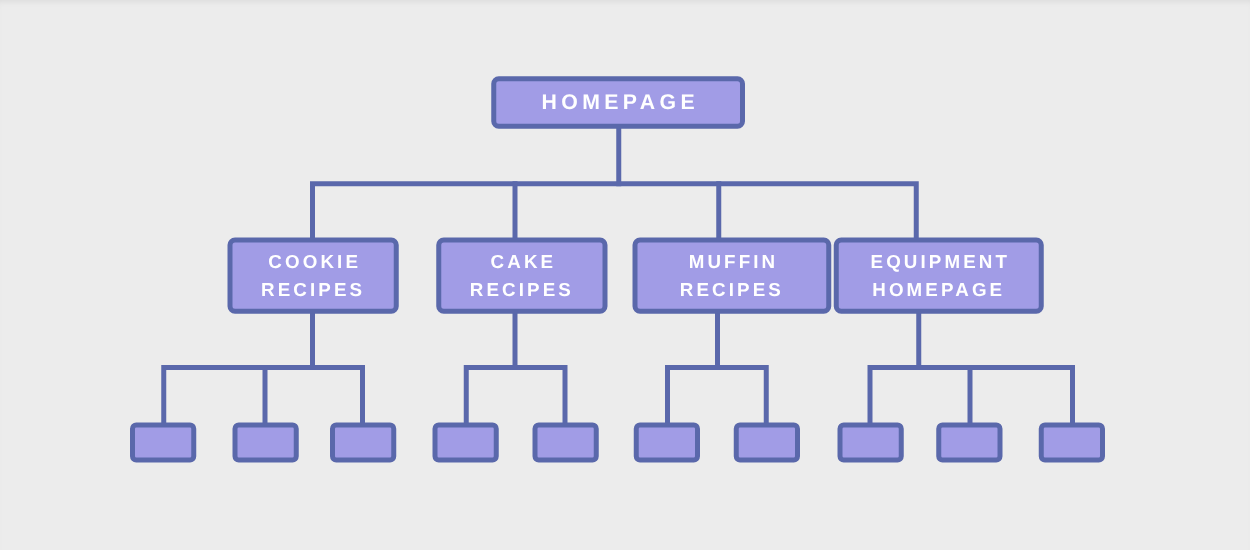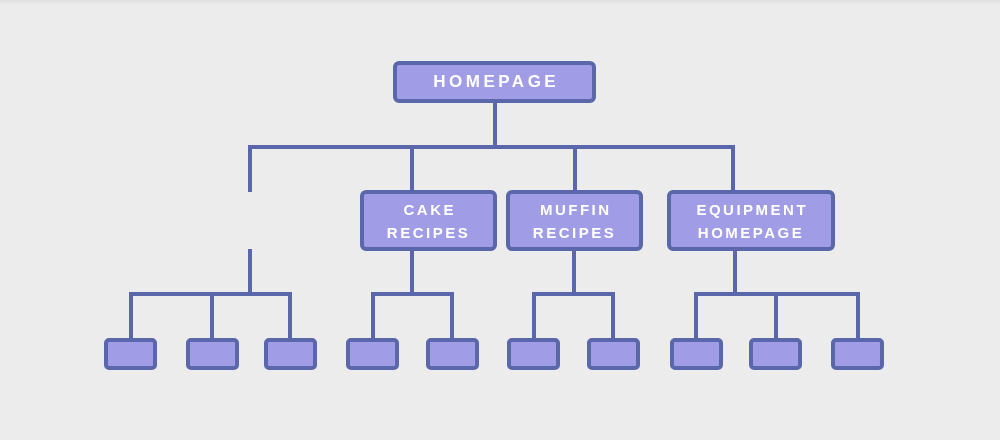--- a/index.html
+++ b/index.html
@@ -47,22 +47,22 @@
   }
   .section {
     top: 190px;
     height: 61px;
     font-size: 15px;
     letter-spacing: 2.5px;
     text-indent: 2.5px;
     line-height: 23px;
   }
   .section.cookie    { left: 182px; width: 137px; }
-  .section.cake      { left: 360px; width: 137px; }
-  .section.muffin    { left: 506px; width: 137px; text-align: center; }
+  .section.cake      { left: 349px; width: 137px; }
+  .section.muffin    { left: 506px; width: 159px; text-align: center; }
   .section.equipment { left: 667px; width: 168px; }
   .leaf {
     top: 338px;
     width: 53px; height: 32px;
     border-width: 4px;
     border-radius: 5px;
   }
 </style>
 </head>
 <body>
@@ -89,20 +89,23 @@
 
     <path d="M735 249 V296"></path>
     <path d="M696 341 V294 H858 V341"></path>
     <path d="M776 292 V341"></path>
   </svg>
 
   <div class="node root">
     <span>HOMEPAGE</span>
   </div>
 
+  <div class="node section cookie">
+    <span>COOKIE RECIPES</span>
+  </div>
 
   <div class="node section cake">
     <span>CAKE RECIPES</span>
   </div>
 
   <div class="node section muffin">
     <span>MUFFIN RECIPES</span>
   </div>
 
   <div class="node section equipment">

